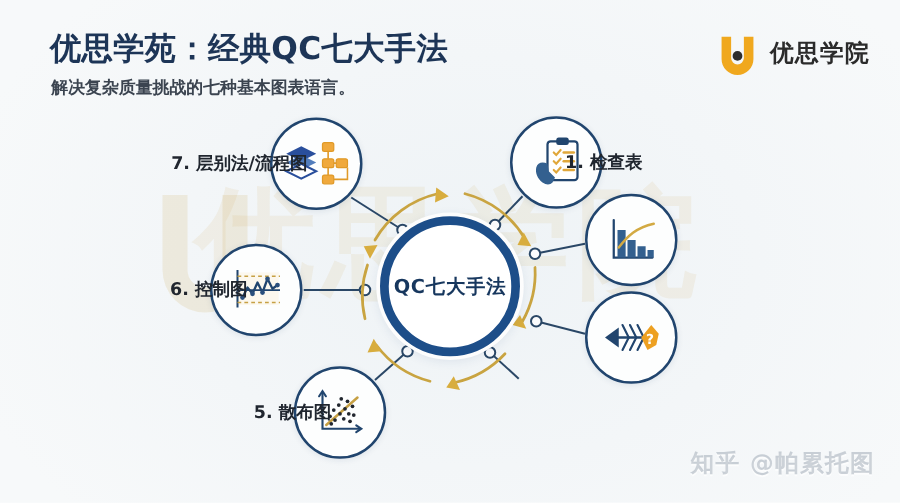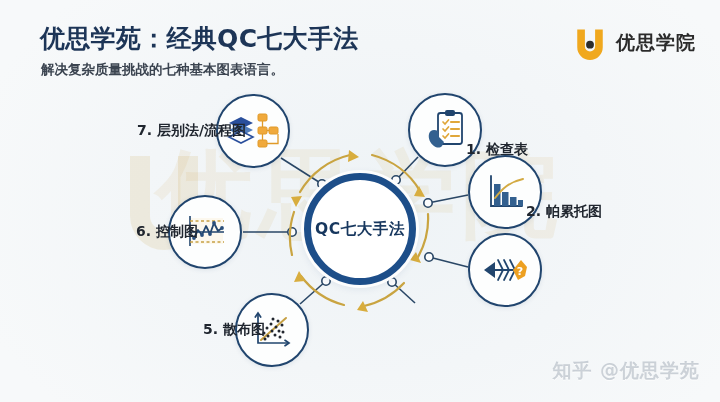--- a/index.html
+++ b/index.html
@@ -66,21 +66,21 @@
     display:flex; align-items:center; justify-content:center;
     box-shadow:0 1px 5px rgba(30,60,100,.10);
   }
 
   .node-label{
     position:absolute; white-space:nowrap;
     font-size:14px; font-weight:700; color:#20262f;
     font-family:"DejaVu Sans",sans-serif;
     top:50%; transform:translateY(-50%);
   }
-  .node-label.right{ left:58px;margin-top:20px; }
+  .node-label.right{ left:44px; }
   .node-label.left { right:44px; }
 
   
   .zhihu-mark{
     position:absolute; right:20px; bottom:18px;
     font-size:19px; font-weight:600; letter-spacing:1px;
     color:rgba(120,134,150,.36);
     font-family:"DejaVu Sans",sans-serif; white-space:nowrap;
     text-shadow:0 1px 0 rgba(255,255,255,.7);
   }
@@ -187,21 +187,20 @@
         </g>
         <g fill="#33608f">
           <rect x="12" y="15" width="6.5" height="22"></rect>
           <rect x="20" y="23" width="6.5" height="14"></rect>
           <rect x="28" y="28" width="6.5" height="9"></rect>
           <rect x="36" y="31" width="5" height="6"></rect>
         </g>
         <path d="M13 29 C20 20 27 13 41 10" stroke="#d3aa43" stroke-width="2" fill="none" stroke-linecap="round"></path>
       </svg>
     </div>
-    <div class="node-label right">2. 帕累托图</div>
   </div>
 
   <div class="node" style="left:505px;top:270px;">
     <div class="node-circle">
       <svg width="50" height="46" viewBox="0 0 50 46">
         <path d="M4 23 L15 15 L15 31 Z" fill="#21456e"></path>
         <line x1="14" y1="23" x2="33" y2="23" stroke="#21456e" stroke-width="1.9" stroke-linecap="round"></line>
         <g stroke="#21456e" stroke-width="1.7" stroke-linecap="round">
           <line x1="18" y1="13" x2="23" y2="23"></line>
             <line x1="18" y1="33" x2="23" y2="23"></line>
@@ -288,15 +287,15 @@
           <line x1="35.5" y1="12" x2="35.5" y2="18"></line>
           <line x1="40" y1="21.5" x2="42" y2="21.5"></line>
           <line x1="35.5" y1="25" x2="35.5" y2="31"></line>
           <path d="M51 25 v9.5 h-11"></path>
         </g>
       </svg>
     </div>
     <div class="node-label left">7. 层别法/流程图</div>
   </div>
 
-  <div class="zhihu-mark">知乎 @优思学苑</div>
+  <div class="zhihu-mark">知乎 @帕累托图</div>
 
 </div>
 
 </body></html>

